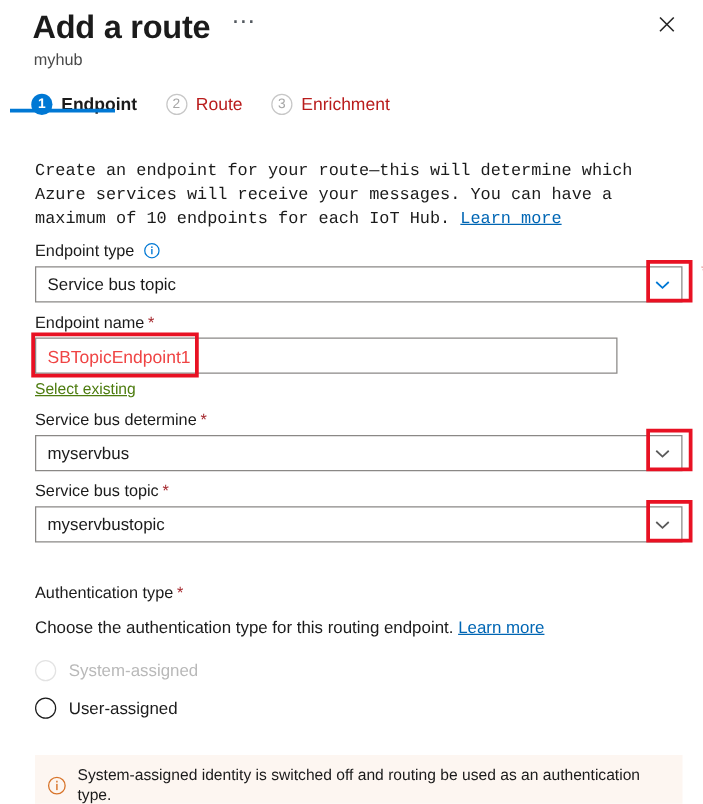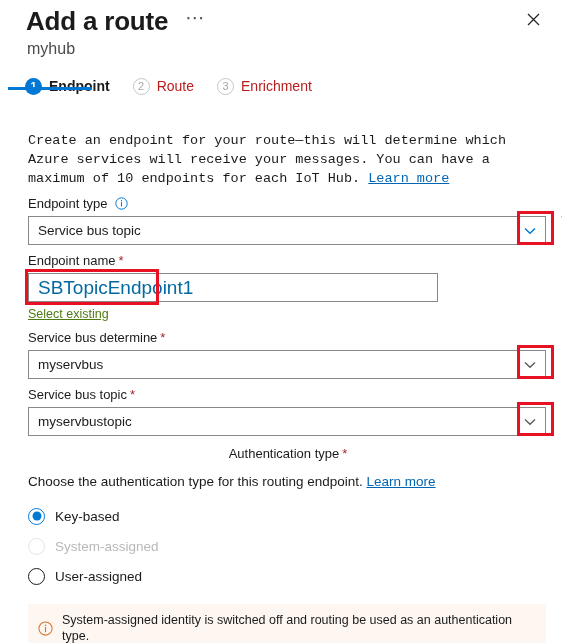--- a/index.html
+++ b/index.html
@@ -39,21 +39,21 @@
     font-size: 19px;
     color: #53595f;
     line-height: 10px;
     letter-spacing: 1px;
     cursor: pointer;
     padding: 4px 3px 10px 3px;
     user-select: none;
   }
   .subtitle {
     padding-left: 11px;
-    font-size: 16px;
+    font-size: 13px;
     color: #4a4a4a;
     margin-top: 4px;
   }
   .close-btn {
     position: absolute;
     top: 6px;
     right: 16px;
     width: 26px;
     height: 26px;
     cursor: pointer;
@@ -142,27 +142,27 @@
   .info-icon {
     margin-left: 7px;
     display: inline-flex;
     align-items: center;
   }
 
   .input-wrap { position: relative; width: 518px; }
 
   .textbox {
     box-sizing: border-box;
-    width: 410px;
+    width: 466px;
     height: 29px;
     border: 1px solid #8a8886;
     background: #ffffff;
     font-family: "Liberation Sans", sans-serif;
-    font-size: 19px;
-    color: #0369a1;
+    font-size: 14px;
+    color: #ef4444;
     padding: 0 9px;
     outline: none;
     display: flex;
     align-items: center;
   }
 
   .select-box {
     box-sizing: border-box;
     width: 518px;
     height: 29px;
@@ -211,24 +211,23 @@
     color: #c23b3b;
     font-size: 13px;
     line-height: 13px;
   }
   .redbox.name-box {
     left: -3px; top: -4px; width: 134px; height: 36px;
   }
 
   
   .auth-title {
-    margin-top: 10px;
+    margin-top: 32px;
     font-size: 13px;
     color: #1b1b1b;
-    text-align: center;
   }
   .auth-desc {
     margin-top: 13px;
     font-size: 13.5px;
     color: #1b1b1b;
   }
   .radio-group { margin-top: 14px; }
   .radio-row {
     display: flex;
     align-items: center;
@@ -400,24 +399,20 @@
 
   <div class="auth-title">
     <span>Authentication type</span><span class="req">*</span>
   </div>
   <div class="auth-desc">
     <span>Choose the authentication type for this routing endpoint.</span>
     <a class="link">Learn more</a>
   </div>
 
   <div class="radio-group">
-    <div class="radio-row">
-      <span class="radio checked"></span>
-      <span class="radio-label">Key-based</span>
-    </div>
     <div class="radio-row disabled">
       <span class="radio disabled"></span>
       <span class="radio-label">System-assigned</span>
     </div>
     <div class="radio-row">
       <span class="radio"></span>
       <span class="radio-label">User-assigned</span>
     </div>
   </div>
 </div>

